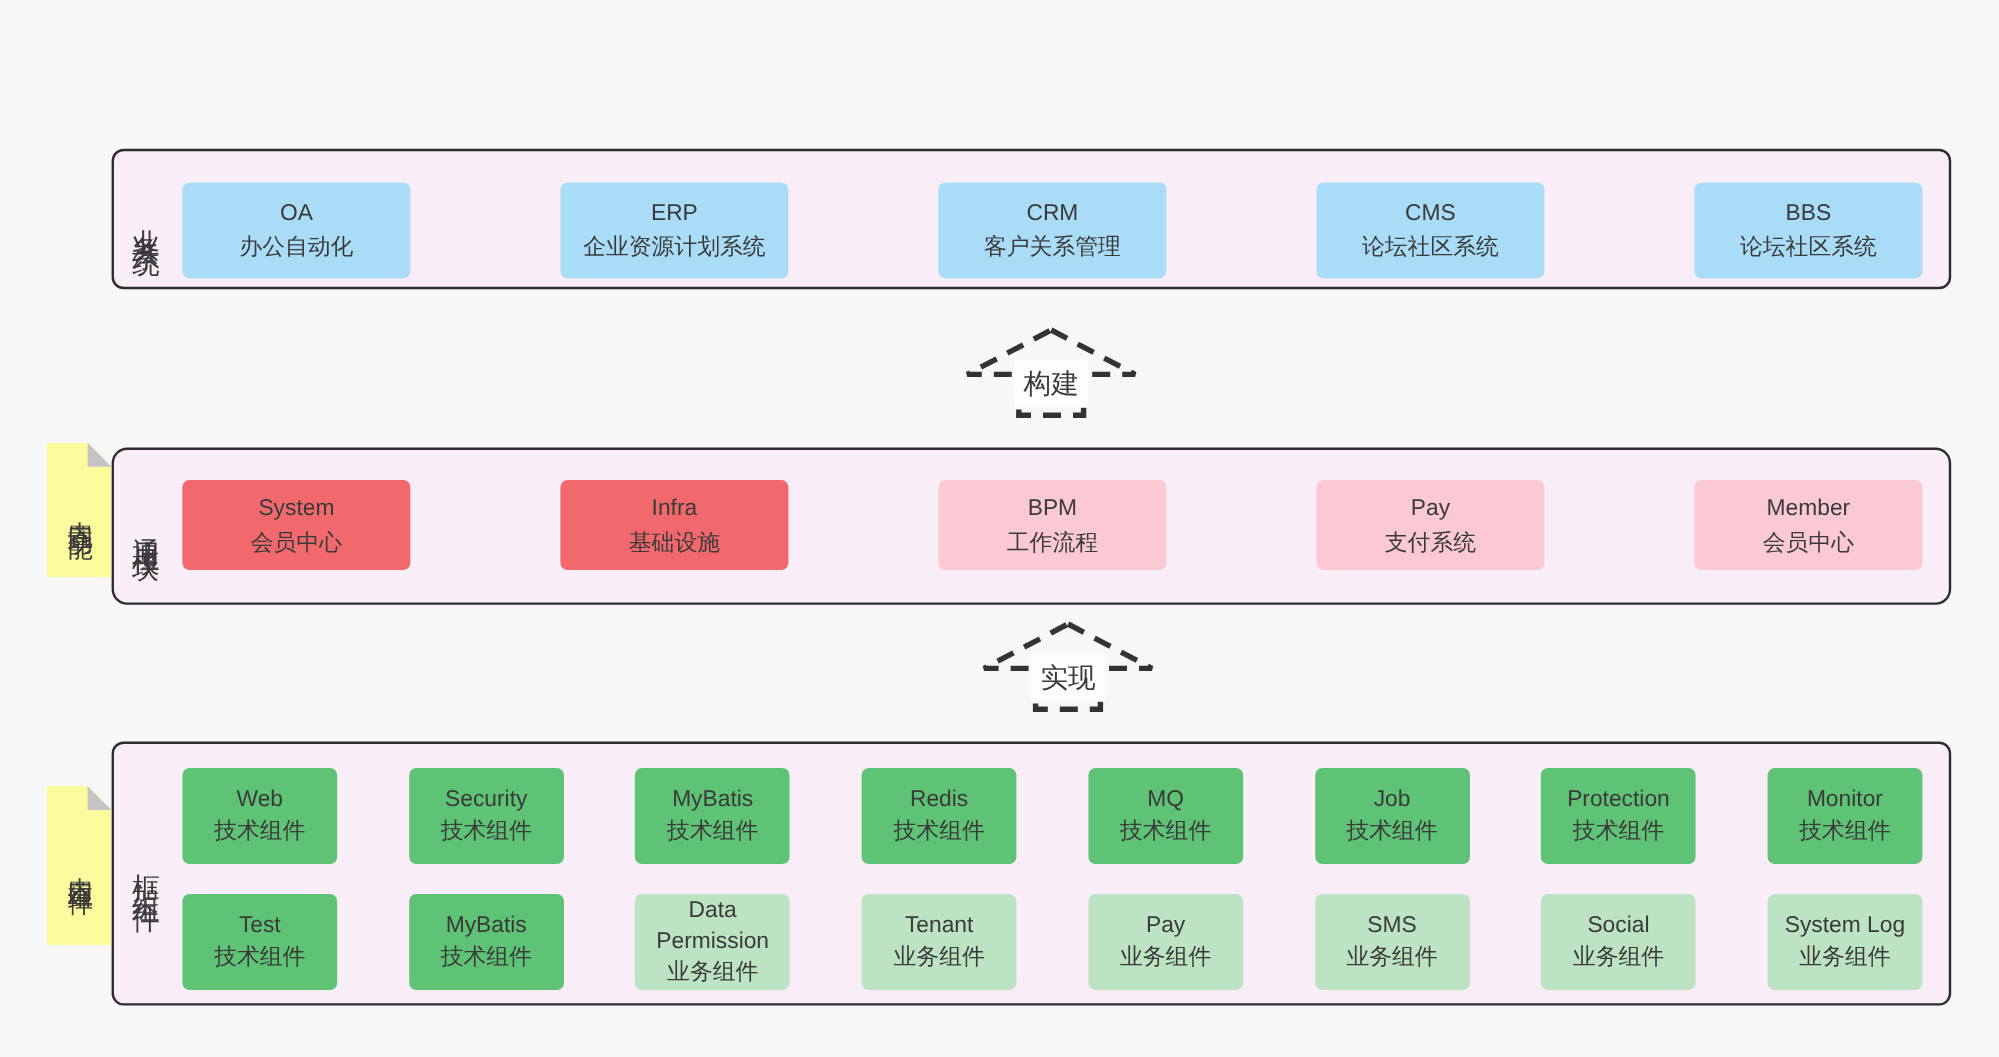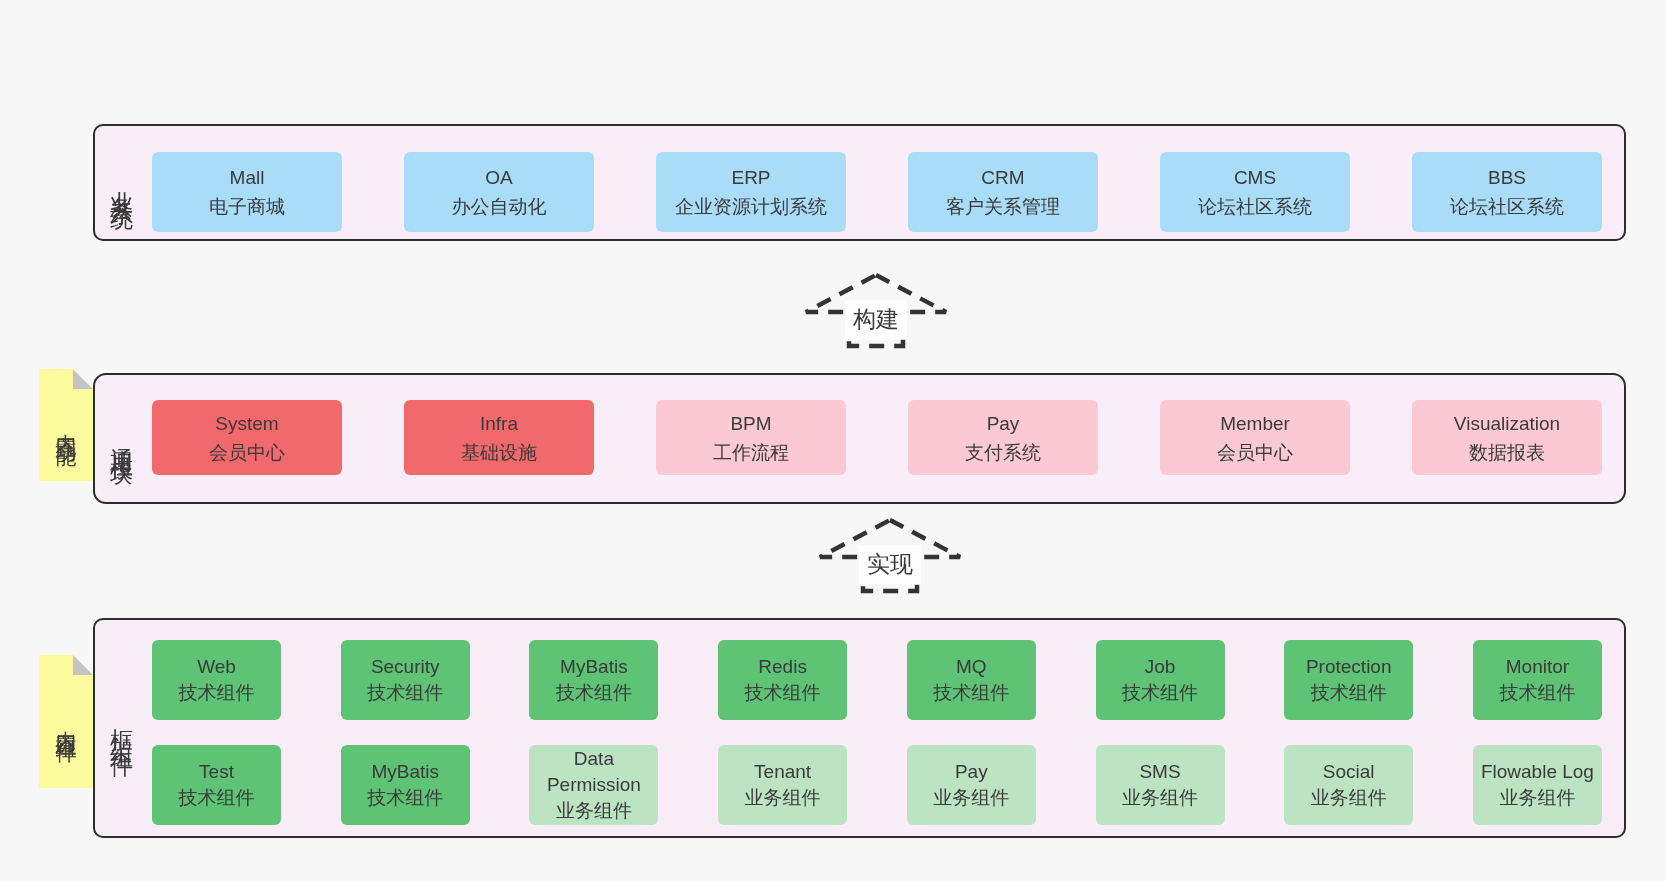--- a/index.html
+++ b/index.html
@@ -100,24 +100,20 @@
 </style>
 </head>
 <body>
 
 <div class="canvas">
 
   <section class="panel panel-business">
     <div class="v-label">业务系统</div>
     <div class="cards cards-business">
         <div class="card card--blue">
-    <div class="card-line card-name">Mall</div>
-    <div class="card-line card-desc">电子商城</div>
-  </div>
-        <div class="card card--blue">
     <div class="card-line card-name">OA</div>
     <div class="card-line card-desc">办公自动化</div>
   </div>
         <div class="card card--blue">
     <div class="card-line card-name">ERP</div>
     <div class="card-line card-desc">企业资源计划系统</div>
   </div>
         <div class="card card--blue">
     <div class="card-line card-name">CRM</div>
     <div class="card-line card-desc">客户关系管理</div>
@@ -160,24 +156,20 @@
     <div class="card-line card-desc">工作流程</div>
   </div>
         <div class="card card--pink">
     <div class="card-line card-name">Pay</div>
     <div class="card-line card-desc">支付系统</div>
   </div>
         <div class="card card--pink">
     <div class="card-line card-name">Member</div>
     <div class="card-line card-desc">会员中心</div>
   </div>
-        <div class="card card--pink">
-    <div class="card-line card-name">Visualization</div>
-    <div class="card-line card-desc">数据报表</div>
-  </div>
       </div>
   </section>
 
   <div class="arrow arrow-implement">
     <svg width="170" height="78" viewBox="0 0 170 78">
       <polygon points="85,3 155,40 112,40 112,74 58,74 58,40 15,40"></polygon>
     </svg>
     <span class="arrow-label">实现</span>
   </div>
 
@@ -244,19 +236,19 @@
   </div>
         <div class="card card--green-light">
     <div class="card-line card-name">SMS</div>
     <div class="card-line card-desc">业务组件</div>
   </div>
         <div class="card card--green-light">
     <div class="card-line card-name">Social</div>
     <div class="card-line card-desc">业务组件</div>
   </div>
         <div class="card card--green-light">
-    <div class="card-line card-name">Flowable Log</div>
+    <div class="card-line card-name">System Log</div>
     <div class="card-line card-desc">业务组件</div>
   </div>
       </div>
   </section>
 
 </div>
 
 </body></html>

